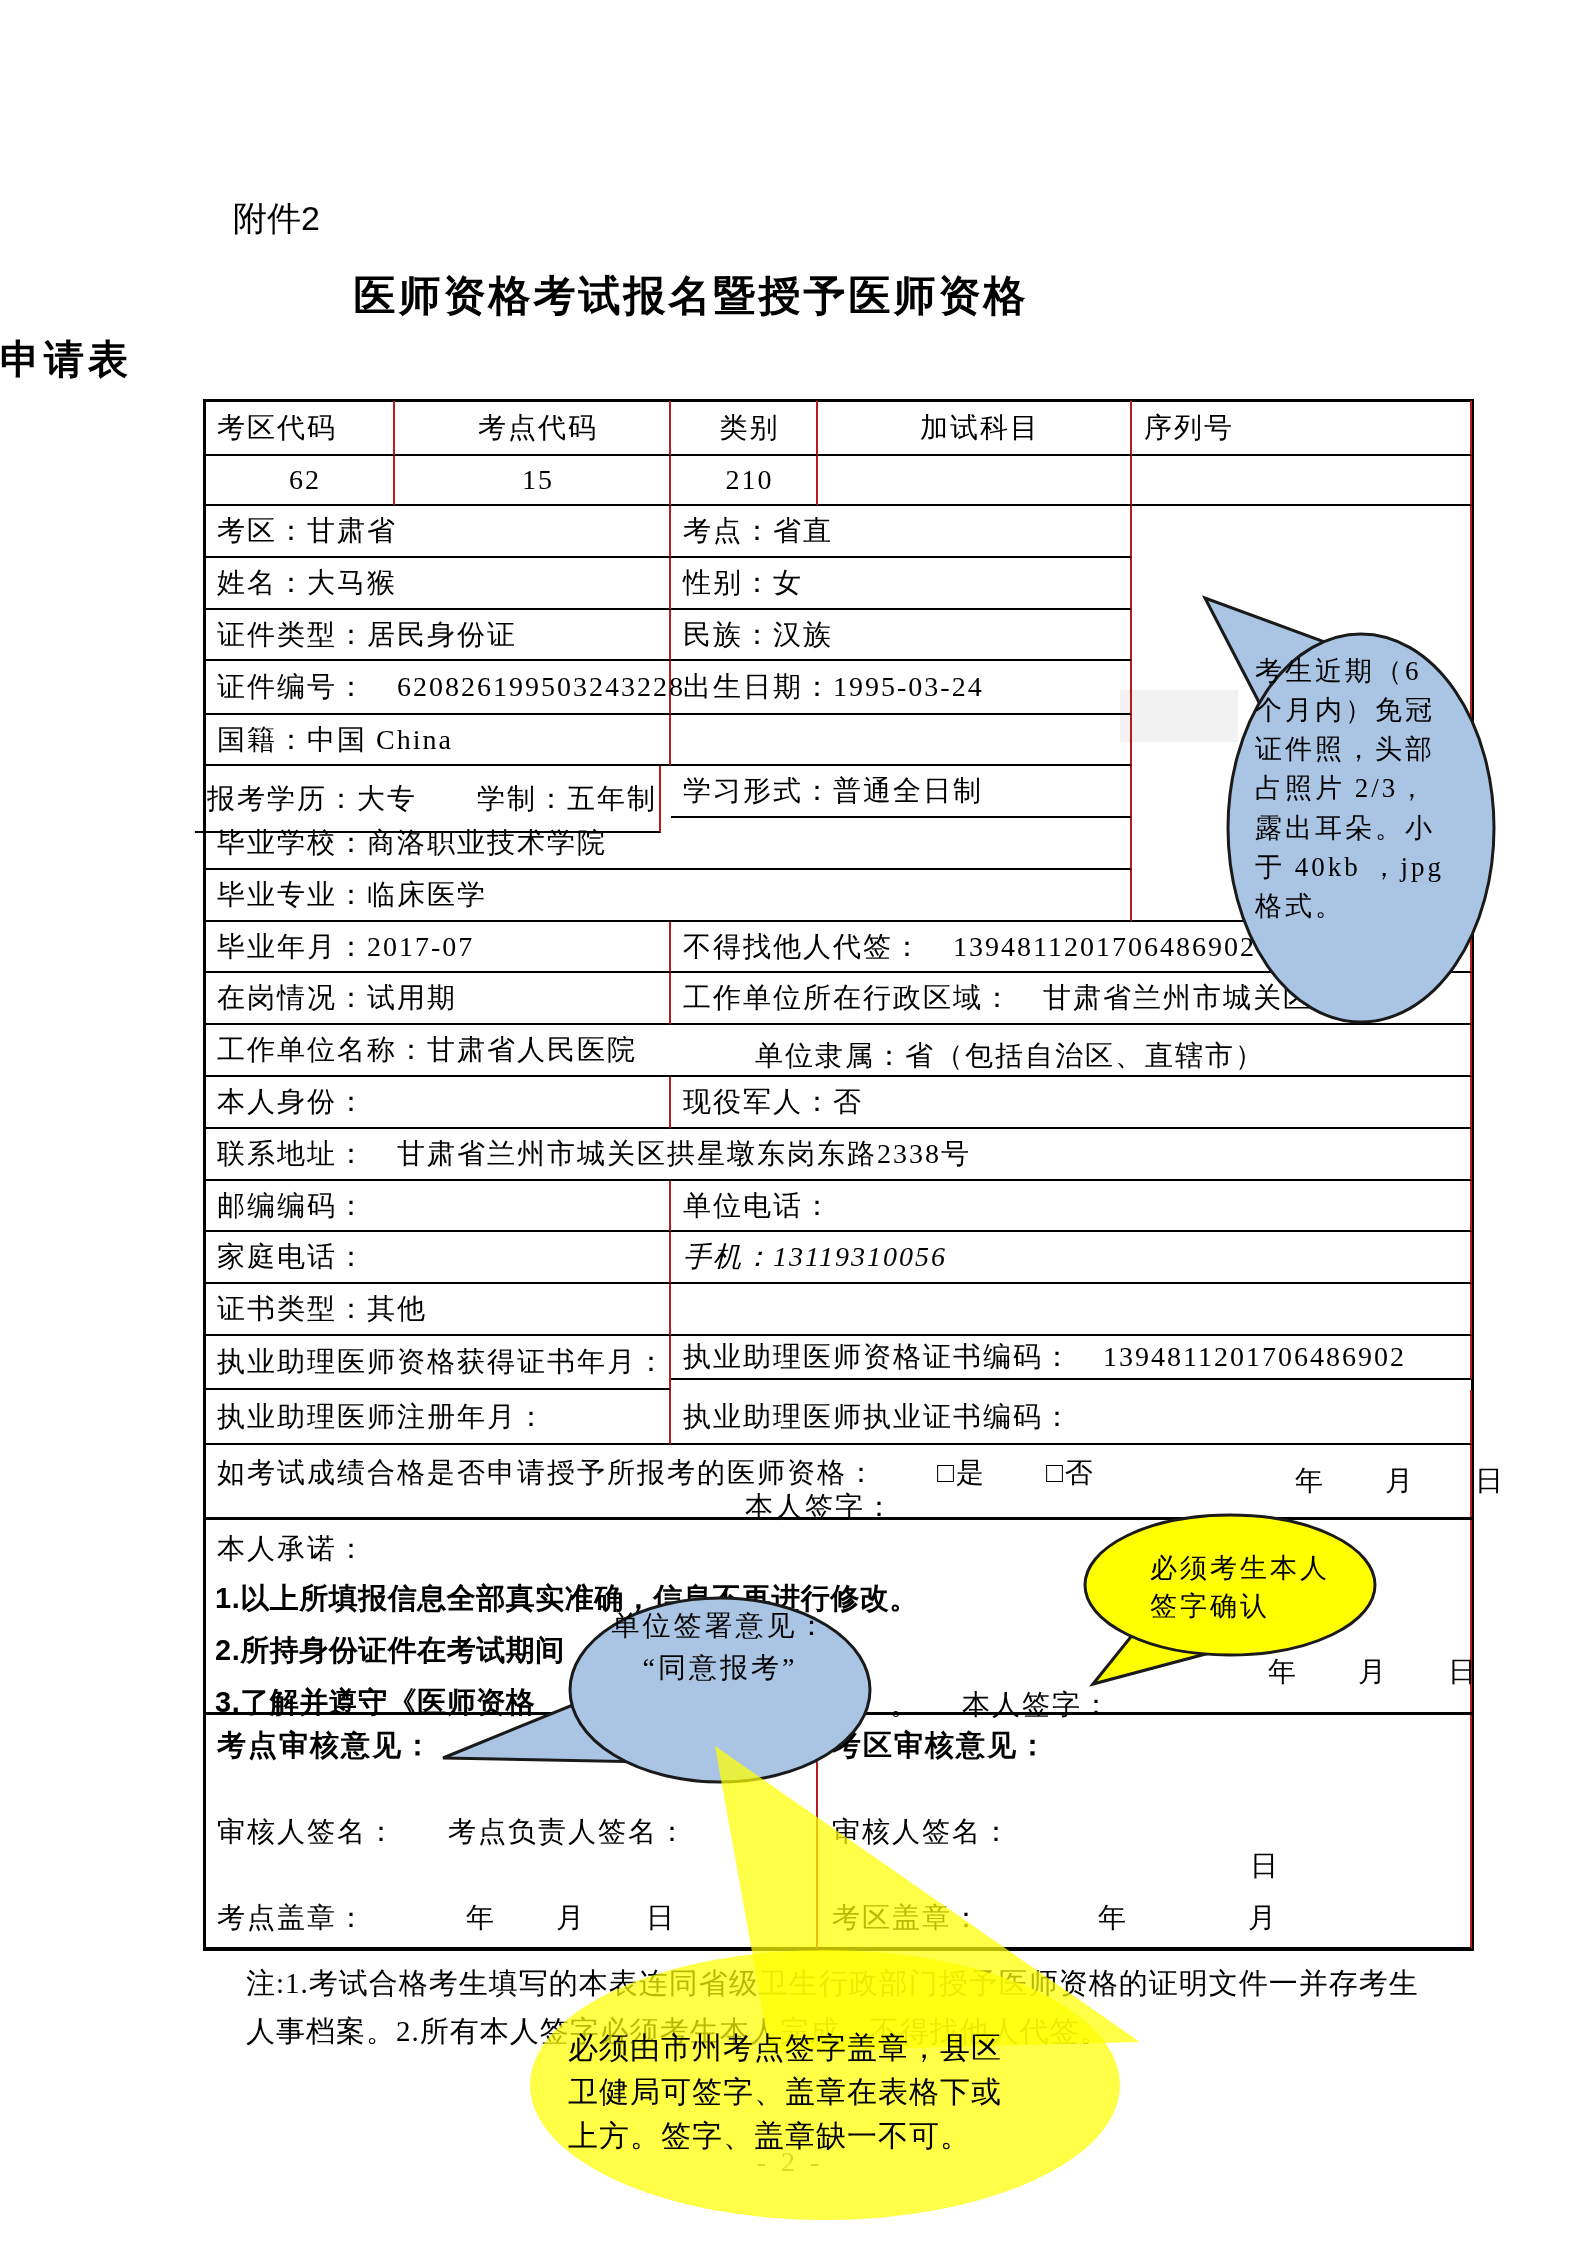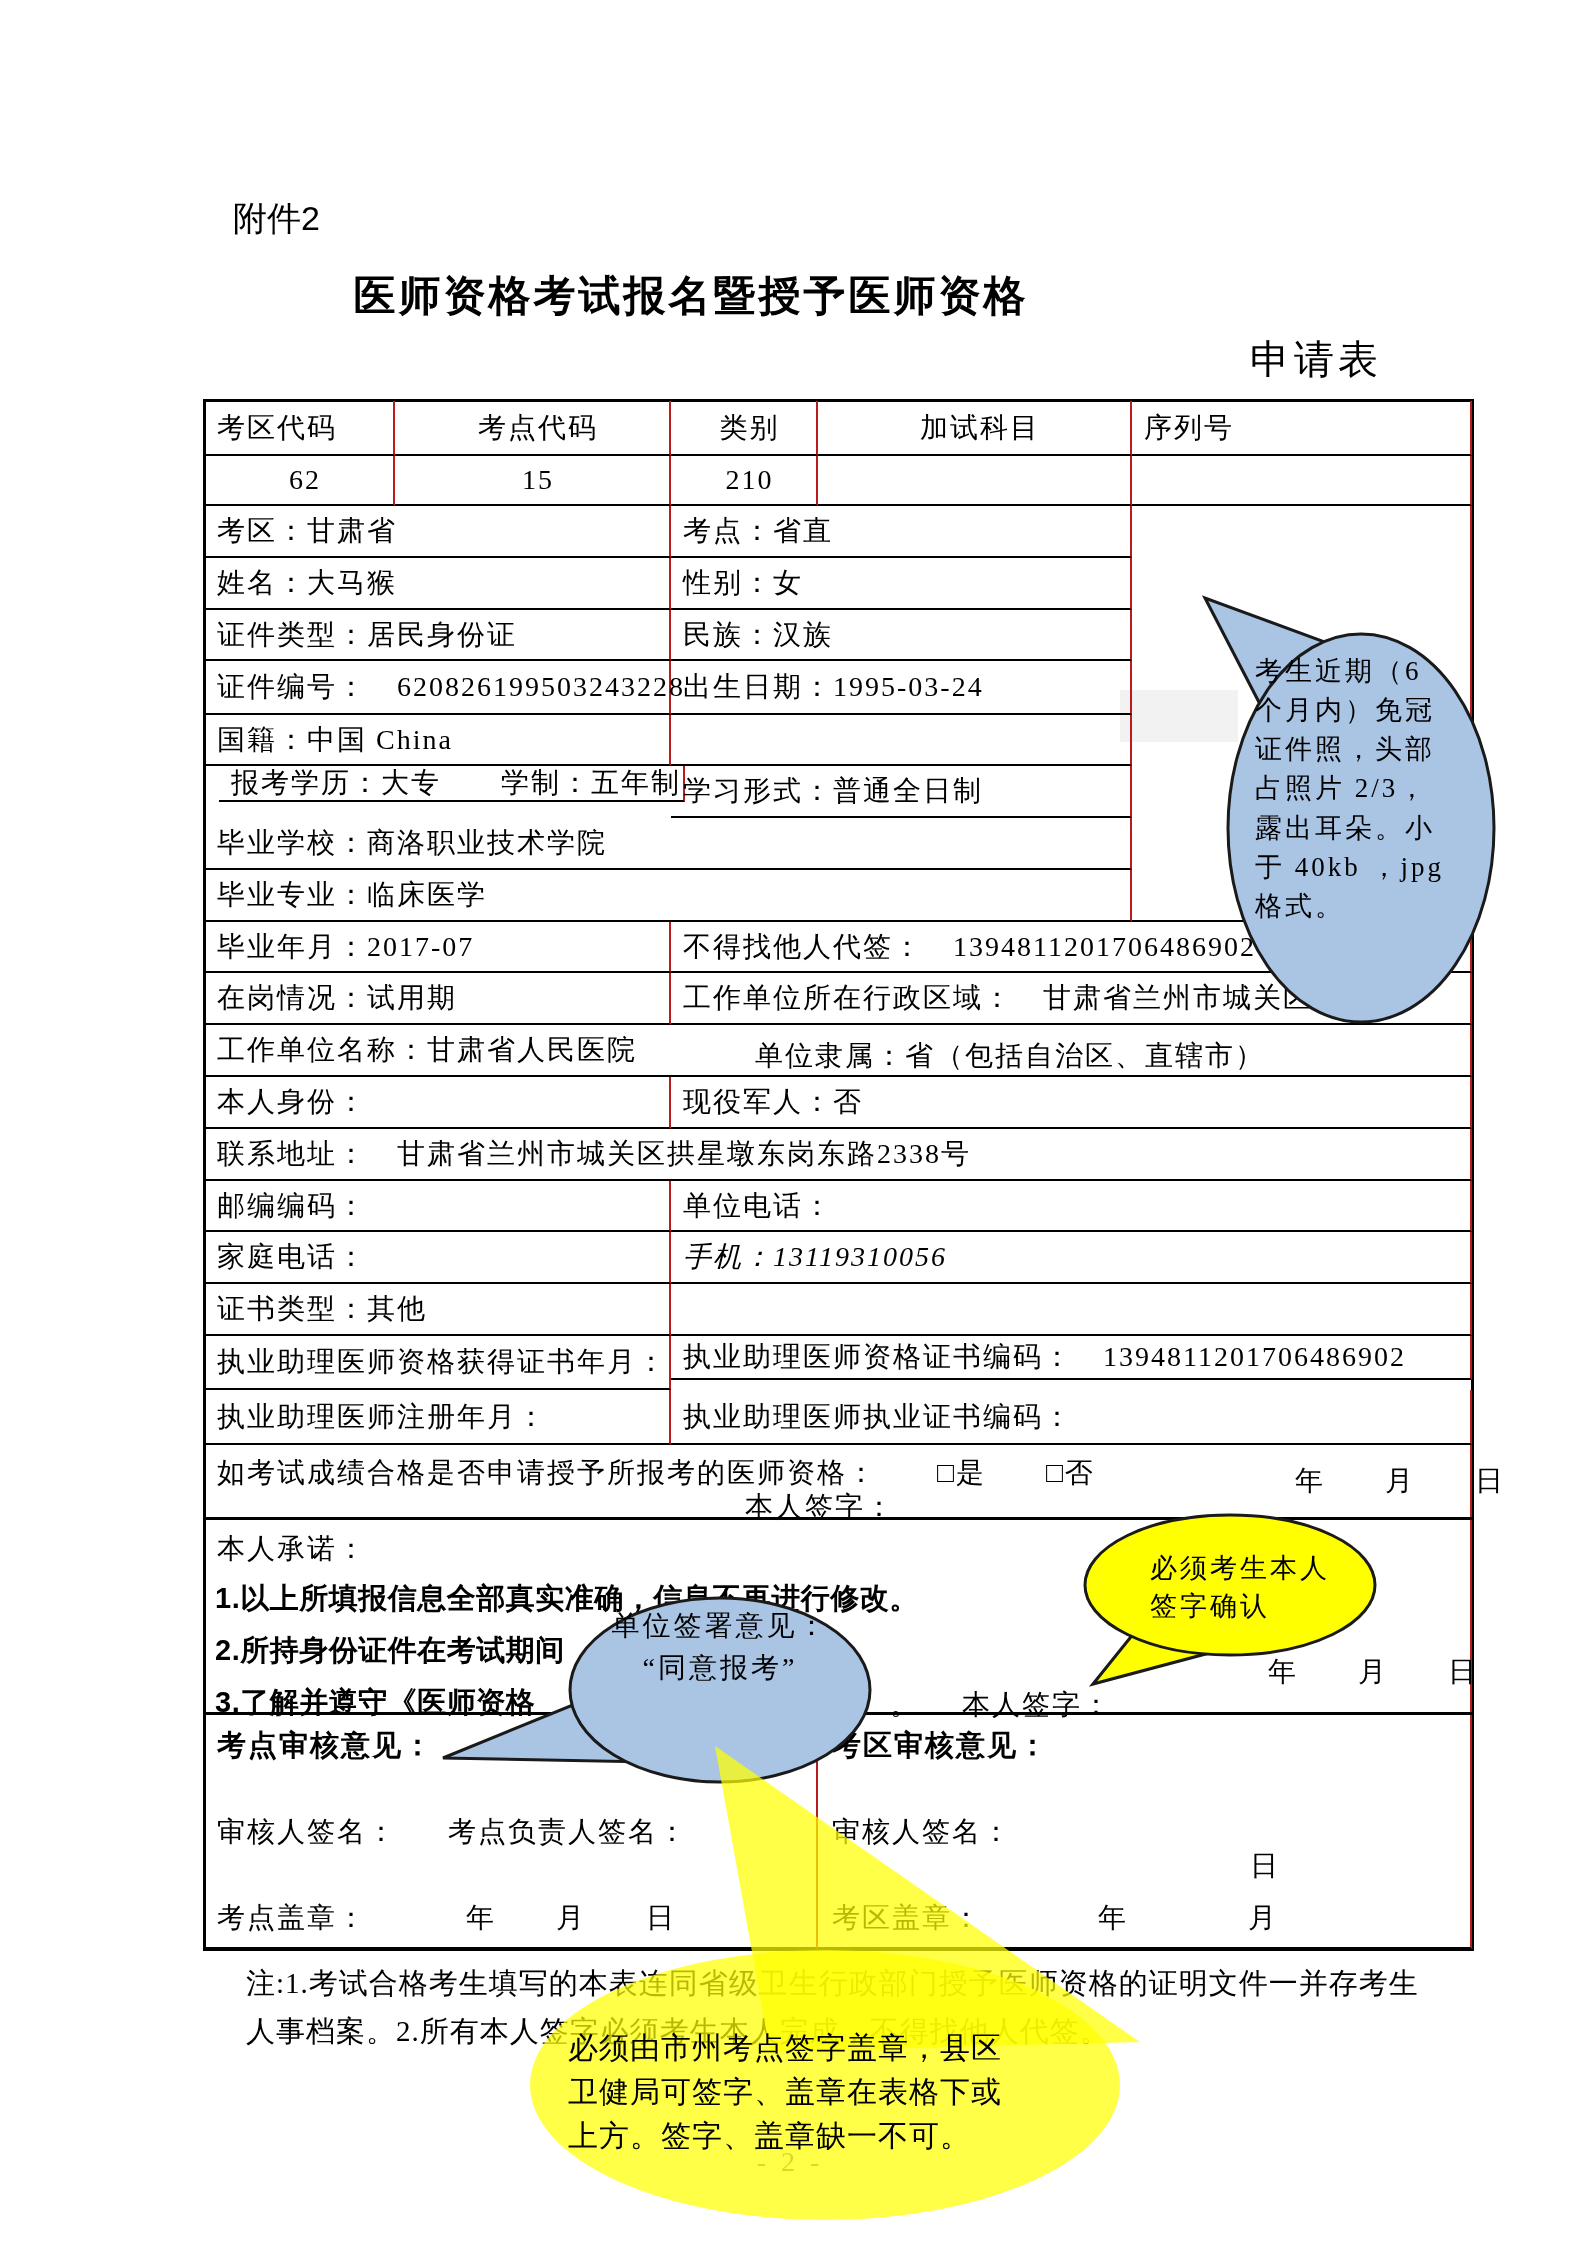--- a/index.html
+++ b/index.html
@@ -17,22 +17,22 @@
   .note{position:absolute;font-size:29px;letter-spacing:1px;white-space:pre;z-index:1;}
   #callout-layer{position:absolute;left:0;top:0;width:1588px;height:2245px;z-index:5;pointer-events:none;}
   .callout-text{position:absolute;z-index:6;white-space:pre-line;font-size:27px;line-height:1.45;letter-spacing:3px;}
   #photo-band{position:absolute;left:1120px;top:690px;width:118px;height:52px;background:#f2f2f2;z-index:0;}
   #page-number{position:absolute;left:700px;top:2146px;width:180px;text-align:center;
                font-size:28px;letter-spacing:4px;color:#7a7a7a;z-index:1;}
   #attachment-label{position:absolute;left:233px;top:196px;font-family:"Liberation Sans","DejaVu Sans",sans-serif;
                font-size:34px;z-index:2;}
   #form-title{position:absolute;left:0;top:268px;width:1382px;text-align:center;
               font-size:42px;font-weight:bold;letter-spacing:3px;z-index:2;}
-  #form-subtitle{position:absolute;left:0;top:332px;width:1382px;text-align:right;
-              font-size:40px;font-weight:normal;letter-spacing:4px;z-index:2;}
+  #form-subtitle{position:absolute;left:0;top:332px;width:1382px;text-align:left;
+              font-size:40px;font-weight:bold;letter-spacing:4px;z-index:2;}
 </style>
 </head>
 <body>
 
 <div id="page">
 
   <div id="attachment-label">附件2</div>
   <div id="form-title">医师资格考试报名暨授予医师资格</div>
   <div id="form-subtitle">申请表</div>
 
@@ -61,21 +61,21 @@
 
   <div class="cell" style="left:205px;top:610px;width:466px;height:51px;">证件类型：居民身份证</div>
   <div class="cell" style="left:671px;top:610px;width:461px;height:51px;">民族：汉族</div>
 
   <div class="cell" style="left:205px;top:661px;width:466px;height:54px;">证件编号：　620826199503243228</div>
   <div class="cell" style="left:671px;top:661px;width:461px;height:54px;">出生日期：1995-03-24</div>
 
   <div class="cell" style="left:205px;top:715px;width:466px;height:51px;">国籍：中国 China</div>
   <div class="cell" style="left:671px;top:715px;width:461px;height:51px;"></div>
 
-  <div class="cell" style="left:219px;top:766px;width:466px;height:36px;">报考学历：大专　　学制：五年制</div>
+  <div class="cell" style="left:195px;top:766px;width:466px;height:67px;">报考学历：大专　　学制：五年制</div>
   <div class="cell" style="left:671px;top:766px;width:461px;height:52px;">学习形式：普通全日制</div>
 
   <div class="cell" style="left:205px;top:818px;width:927px;height:52px;">毕业学校：商洛职业技术学院</div>
   <div class="cell" style="left:205px;top:870px;width:927px;height:52px;">毕业专业：临床医学</div>
 
   <div class="cell" style="left:205px;top:922px;width:466px;height:51px;">毕业年月：2017-07</div>
   <div class="cell" style="left:671px;top:922px;width:801px;height:51px;">不得找他人代签：　1394811201706486902</div>
 
   <div class="cell" style="left:205px;top:973px;width:466px;height:52px;">在岗情况：试用期</div>
   <div class="cell" style="left:671px;top:973px;width:801px;height:52px;">工作单位所在行政区域：　甘肃省兰州市城关区</div>

